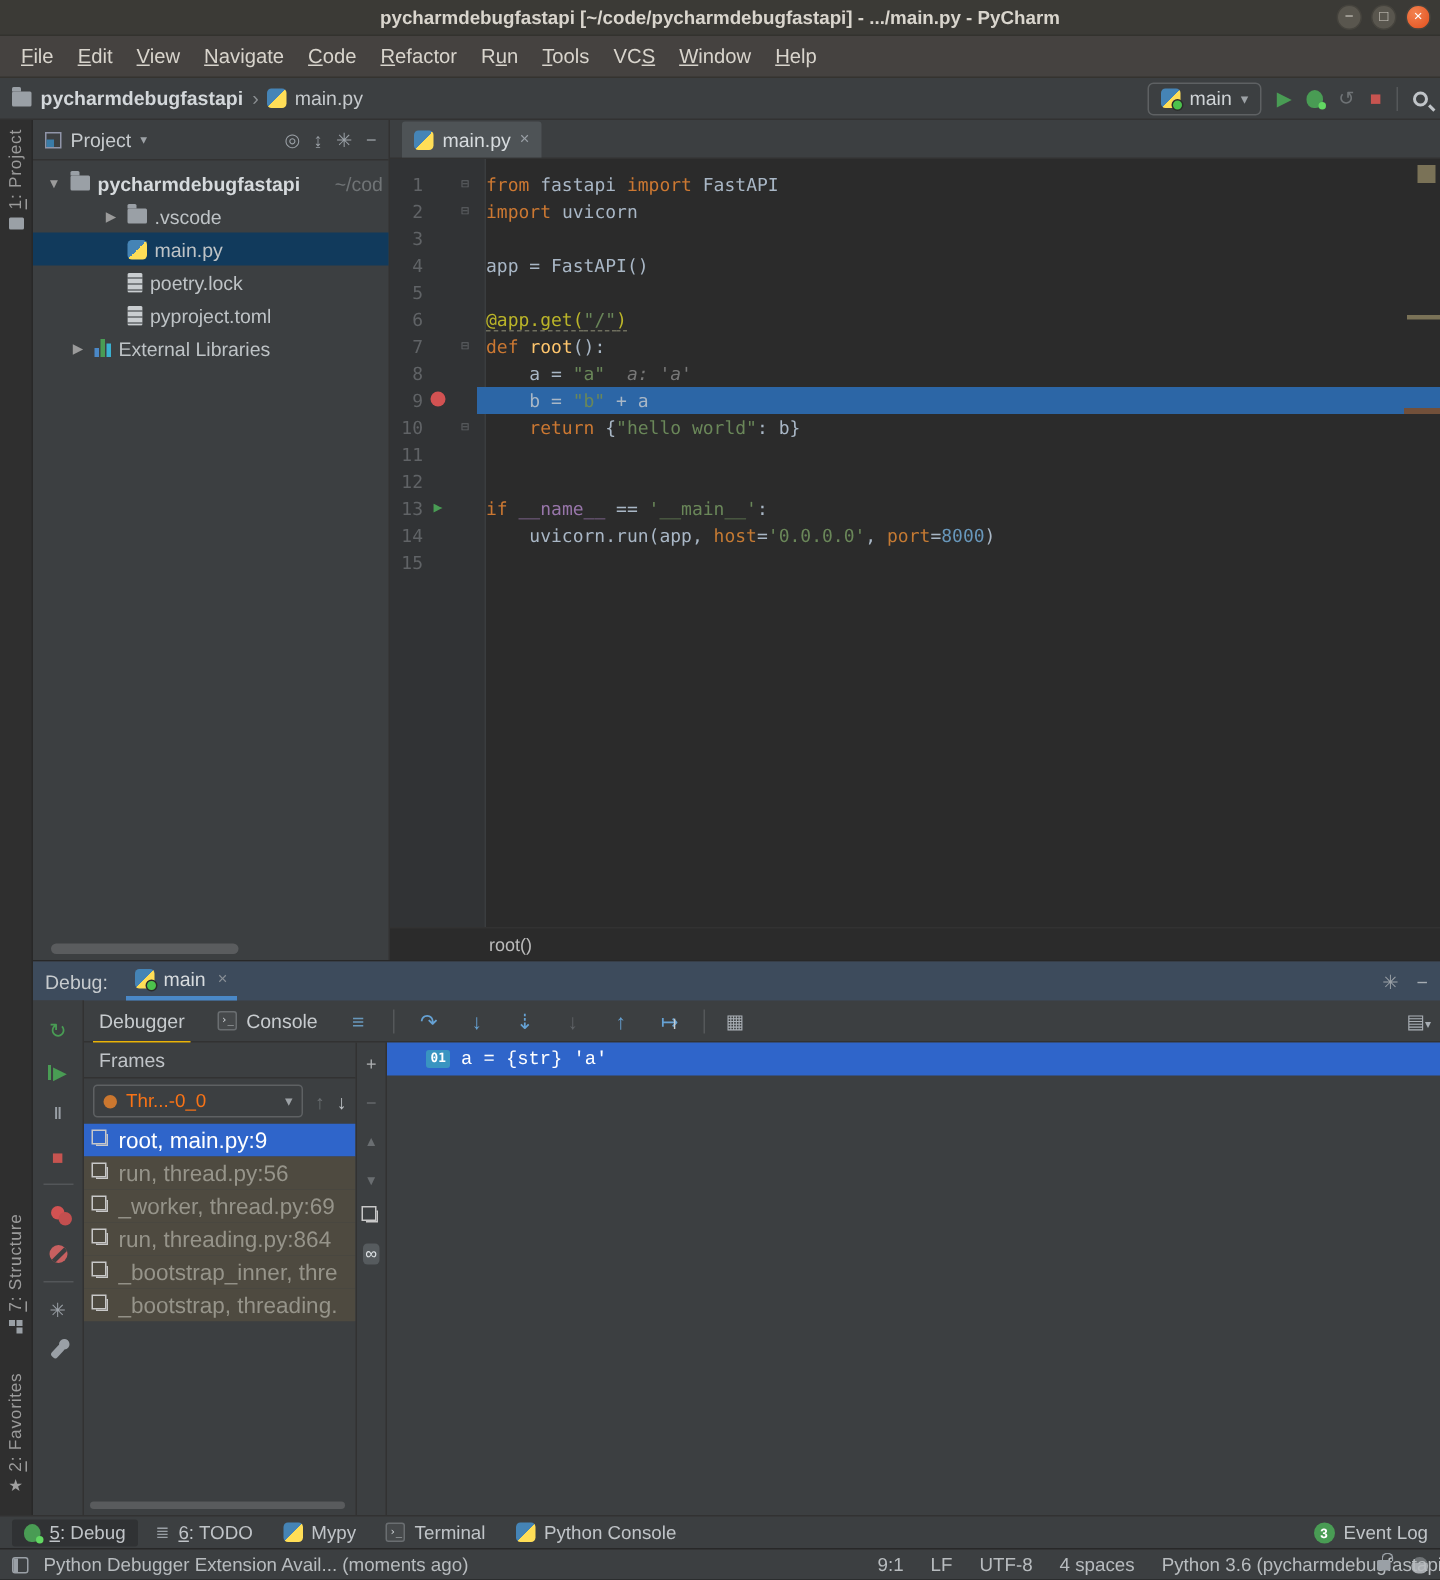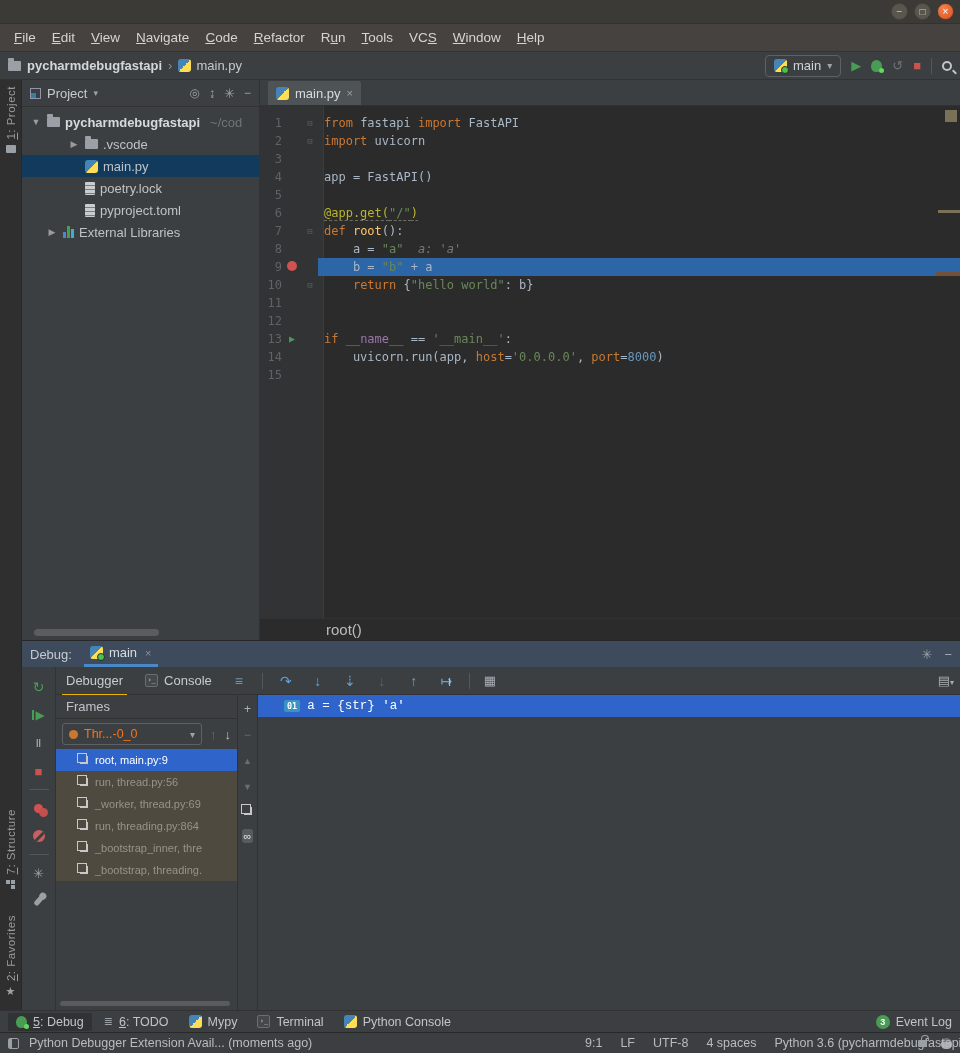--- a/index.html
+++ b/index.html
@@ -111,21 +111,21 @@
   .pv-ico::after { content:""; position:absolute; left:0; bottom:0; width:5px; height:5px; background:#3a7ca8; }
   .panel-header .ph-title { color:#c7cbce; }
   .ph-caret { color:#9da2a6; font-size:9px; }
   .ph-tools { margin-left:auto; display:flex; align-items:center; gap:9px; color:#9aa0a6; font-size:12px; }
   .tree { padding-top:4px; font-size:13px; }
   .tree-row { height:22px; display:flex; align-items:center; gap:5px; white-space:nowrap; overflow:hidden; }
   .tree-row.sel { background:#113a5c; }
   .tree-row .exp { width:12px; color:#9b9b9b; font-size:9px; text-align:center; flex:none; }
   .tree-row .tlabel { color:#bec3c6; }
   .tree-row .tlabel.bold { font-weight:bold; color:#d6dadd; }
-  .tree-row .tsuffix { color:#707476; margin-left:5px; }
+  .tree-row .tsuffix { color:#707476; margin-left:18px; }
   .ind0 { padding-left:8px; } .ind1 { padding-left:24px; } .ind2 { padding-left:46px; }
   .proj-hscroll { position:absolute; bottom:4px; left:12px; width:125px; height:7px; background:#5a5c5e;
                   border-radius:4px; }
 
   
   .editor { flex:1; display:flex; flex-direction:column; background:#2b2b2b; min-width:0; }
   .tabbar { height:26px; background:#3c3f41; display:flex; align-items:flex-end; border-bottom:1px solid #323232; }
   .etab { height:24px; margin-left:8px; background:#4e5356; display:flex; align-items:center; gap:6px;
           padding:0 8px; border-radius:2px 2px 0 0; }
   .etab .etab-label { color:#d7dbde; }
@@ -144,21 +144,21 @@
   .run-mark { color:#499c54; font-size:10px; }
   .ct .k { color:#cc7832; } .ct .s { color:#6a8759; } .ct .n2 { color:#6897bb; }
   .ct .d { color:#bbb529; } .ct .f { color:#ffc66d; } .ct .h { color:#787878; font-style:italic; }
   .ct .u { color:#9876aa; } .ct .a { color:#c57a33; } .ct .p { color:#a9b7c6; }
   .ct .lu { border-bottom:1px dashed #6e6e5e; }
   .stripe-mark { position:absolute; z-index:3; }
   .sm-square { right:3px; top:4px; width:12px; height:12px; background:#7a7257; }
   .sm-typo { right:0; top:104px; width:22px; height:3px; background:#7a7257; }
   .sm-bp { right:0; top:166px; width:24px; height:4px; background:#72503a; }
   .breadcrumbs { height:22px; background:#2b2b2b; border-top:1px solid #323232; display:flex;
-                 align-items:center; padding-left:66px; color:#bbbbbb; font-size:15px; }
+                 align-items:center; padding-left:66px; color:#bbbbbb; font-size:12px; }
 
   
   .debug-panel { height:370px; border-top:1px solid #282828; display:flex; flex-direction:column; }
   .debug-header { height:26px; background:#3d4b5c; display:flex; align-items:center; padding:0 8px; }
   .debug-header .dh-label { color:#c7cbce; margin-right:12px; }
   .dh-tab { display:flex; align-items:center; gap:6px; height:26px; padding:0 6px;
             border-bottom:3px solid #4a88c7; }
   .dh-tab .dh-tab-label { color:#d7dbde; }
   .dh-close { color:#8a9097; font-size:11px; margin-left:2px; }
   .dh-tools { margin-left:auto; display:flex; gap:12px; align-items:center; color:#a7adb3; }
@@ -199,22 +199,22 @@
                  position:relative; }
   .pane-title { height:24px; display:flex; align-items:center; padding-left:10px; color:#c0c4c8;
                 border-bottom:1px solid #323232; flex:none; }
   .thread-row { height:30px; display:flex; align-items:center; gap:8px; padding:0 6px; flex:none; }
   .thread-dd { display:flex; align-items:center; gap:6px; border:1px solid #5e6163; border-radius:3px;
                height:22px; padding:0 6px; flex:1; }
   .thread-dot { width:9px; height:9px; border-radius:50%; background:#cb772f; }
   .thread-dd .th-label { color:#f97316; font-size:12.5px; flex:1; }
   .arrow-up { color:#6a6e71; } .arrow-dn { color:#c0c4c8; }
   .frames-list { overflow:hidden; }
-  .fr { height:22px; display:flex; align-items:center; gap:7px; padding-left:24px; white-space:nowrap;
-        overflow:hidden; color:#b9b9b9; font-size:11px; }
+  .fr { height:22px; display:flex; align-items:center; gap:7px; padding-left:8px; white-space:nowrap;
+        overflow:hidden; color:#b9b9b9; font-size:15px; }
   .fr.selected { background:#2f65ca; color:#ffffff; }
   .fr.library { background:#4e4a40; color:#96948a; }
   .frame-ico { position:relative; width:8px; height:8px; border:1px solid #c8c8c8; flex:none; }
   .frame-ico::before { content:""; position:absolute; left:-4px; top:-4px; width:8px; height:8px;
         border:1px solid #c8c8c8; background:inherit; }
   .frames-hscroll { position:absolute; bottom:4px; left:4px; width:170px; height:5px;
         background:#595b5d; border-radius:3px; }
 
   .mid-strip { width:20px; border-right:1px solid #323232; display:flex; flex-direction:column;
                align-items:center; padding-top:8px; gap:14px; color:#afb1b3; }
@@ -246,20 +246,21 @@
   .sb-msg { margin-left:10px; }
   .sb-items { position:absolute; left:585px; display:flex; gap:18px; white-space:nowrap; }
   .sb-right { margin-left:auto; display:flex; align-items:center; gap:14px; }
 </style>
 </head>
 <body>
 
 <div class="app">
 
   <div class="titlebar">
+    <div class="title-text">pycharmdebugfastapi [~/code/pycharmdebugfastapi] - .../main.py - PyCharm</div>
     <div class="win-controls">
       <span class="win-btn">−</span>
       <span class="win-btn">□</span>
       <span class="win-btn close">×</span>
     </div>
   </div>
 
   <div class="menubar" id="menu-items">
       <span class="menu-item"><span><u>F</u>ile</span></span>
       <span class="menu-item"><span><u>E</u>dit</span></span>

